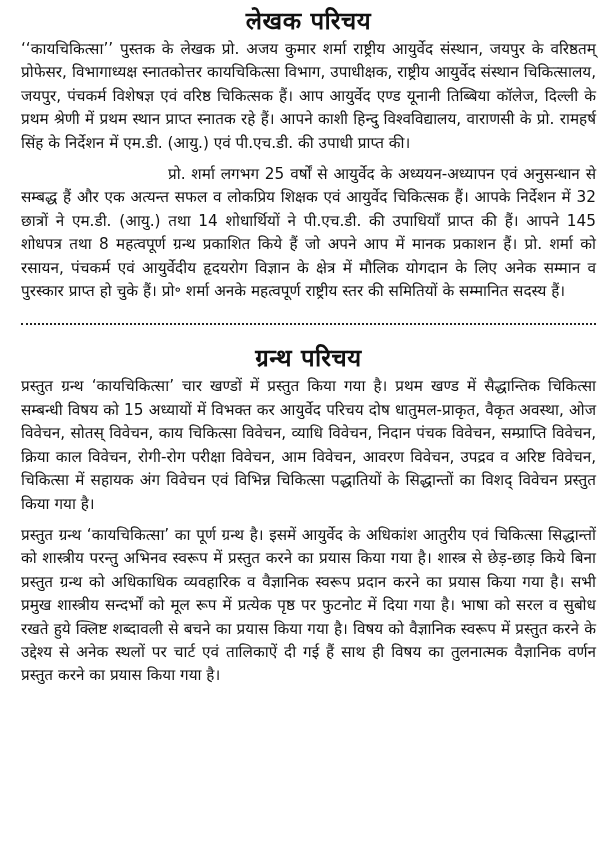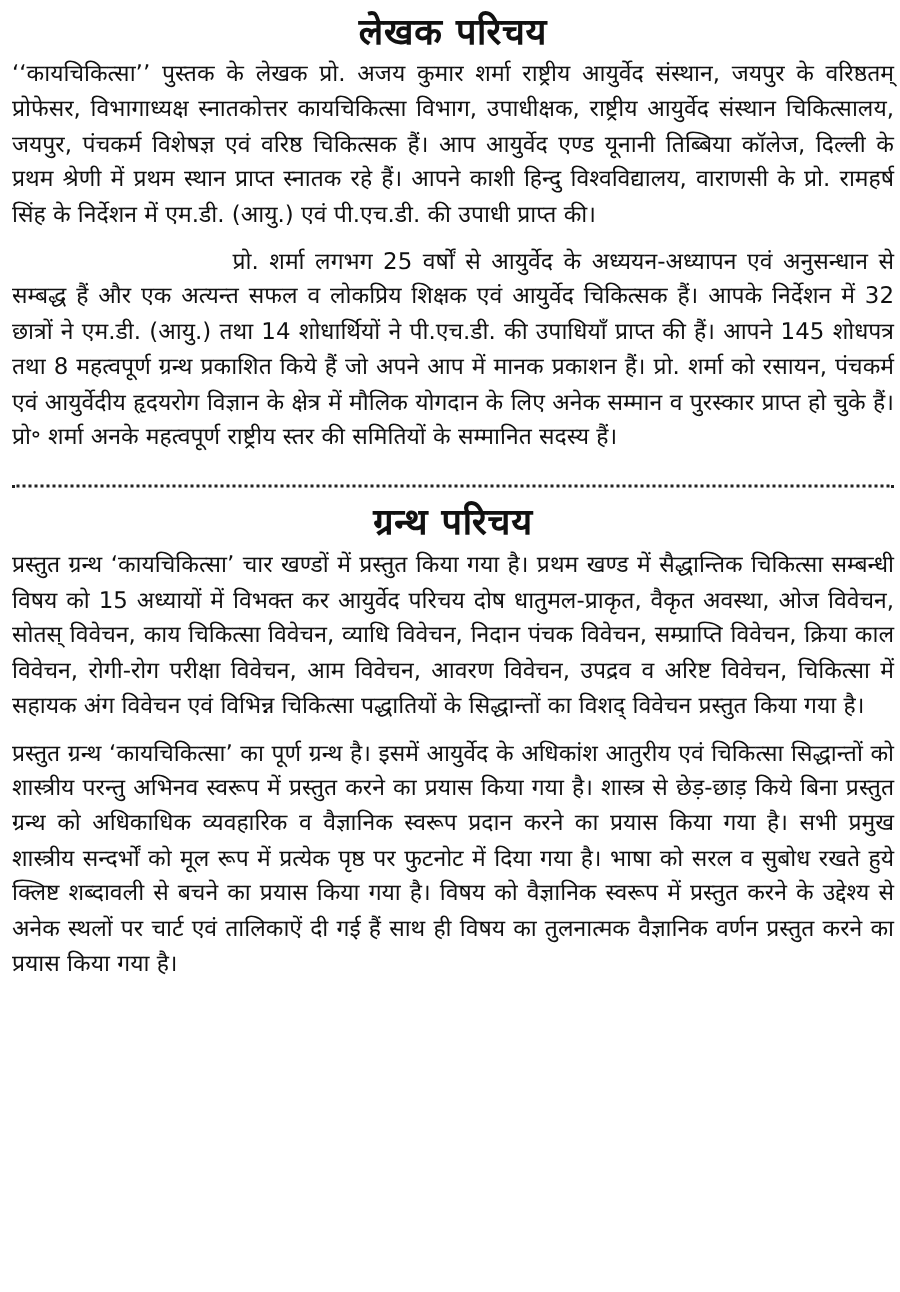--- a/index.html
+++ b/index.html
@@ -1,37 +1,37 @@
 <!DOCTYPE html>
 <html><head>
 <meta charset="utf-8">
 <style>
   html, body { margin: 0; padding: 0; background: #ffffff; }
   body {
     width: 600px; height: 861px; overflow: hidden;
     font-family: "DejaVu Sans", sans-serif;
     color: #111111;
   }
-  .page { padding: 4px 4px 0 8px; box-sizing: border-box; width: 600px; }
+  .page { padding: 4px 4px 0 21px; box-sizing: border-box; width: 600px; }
   h1.section-title {
     margin: 0; text-align: center; font-weight: bold;
     font-size: 24px; line-height: 34px; letter-spacing: 0.5px;
   }
   p.para {
     margin: 0; font-size: 15.3px; line-height: 23.4px;
     text-align: justify; word-spacing: 0px;
   }
   p.para.gap { margin-top: 8px; }
   p.indent { text-indent: 147px; }
   .quote-bold { font-weight: normal; }
   .divider {
     margin: 20px 0 6px 0;
     border: none; border-top: 2px dotted #222222; height: 0;
   }
-  .sec2 { margin-top: 6px; }
+  .sec2 { margin-top: 16px; }
 </style>
 </head>
 <body>
 
 <div class="page">
 
   <section>
     <h1 class="section-title">लेखक परिचय</h1>
 
     <p class="para"><span>‘‘</span><span class="quote-bold">कायचिकित्सा</span><span>’’</span><span> पुस्तक के लेखक प्रो. अजय कुमार शर्मा राष्ट्रीय आयुर्वेद  संस्थान, जयपुर के वरिष्ठतम् प्रोफेसर, विभागाध्यक्ष स्नातकोत्तर कायचिकित्सा विभाग, उपाधीक्षक, राष्ट्रीय आयुर्वेद संस्थान चिकित्सालय, जयपुर, पंचकर्म विशेषज्ञ एवं वरिष्ठ चिकित्सक हैं। आप आयुर्वेद एण्ड यूनानी तिब्बिया कॉलेज, दिल्ली के प्रथम श्रेणी में प्रथम स्थान प्राप्त स्नातक रहे हैं। आपने काशी हिन्दु विश्वविद्यालय, वाराणसी के प्रो. रामहर्ष सिंह के निर्देशन में एम.डी. (आयु.) एवं पी.एच.डी. की उपाधी प्राप्त की।</span></p>

